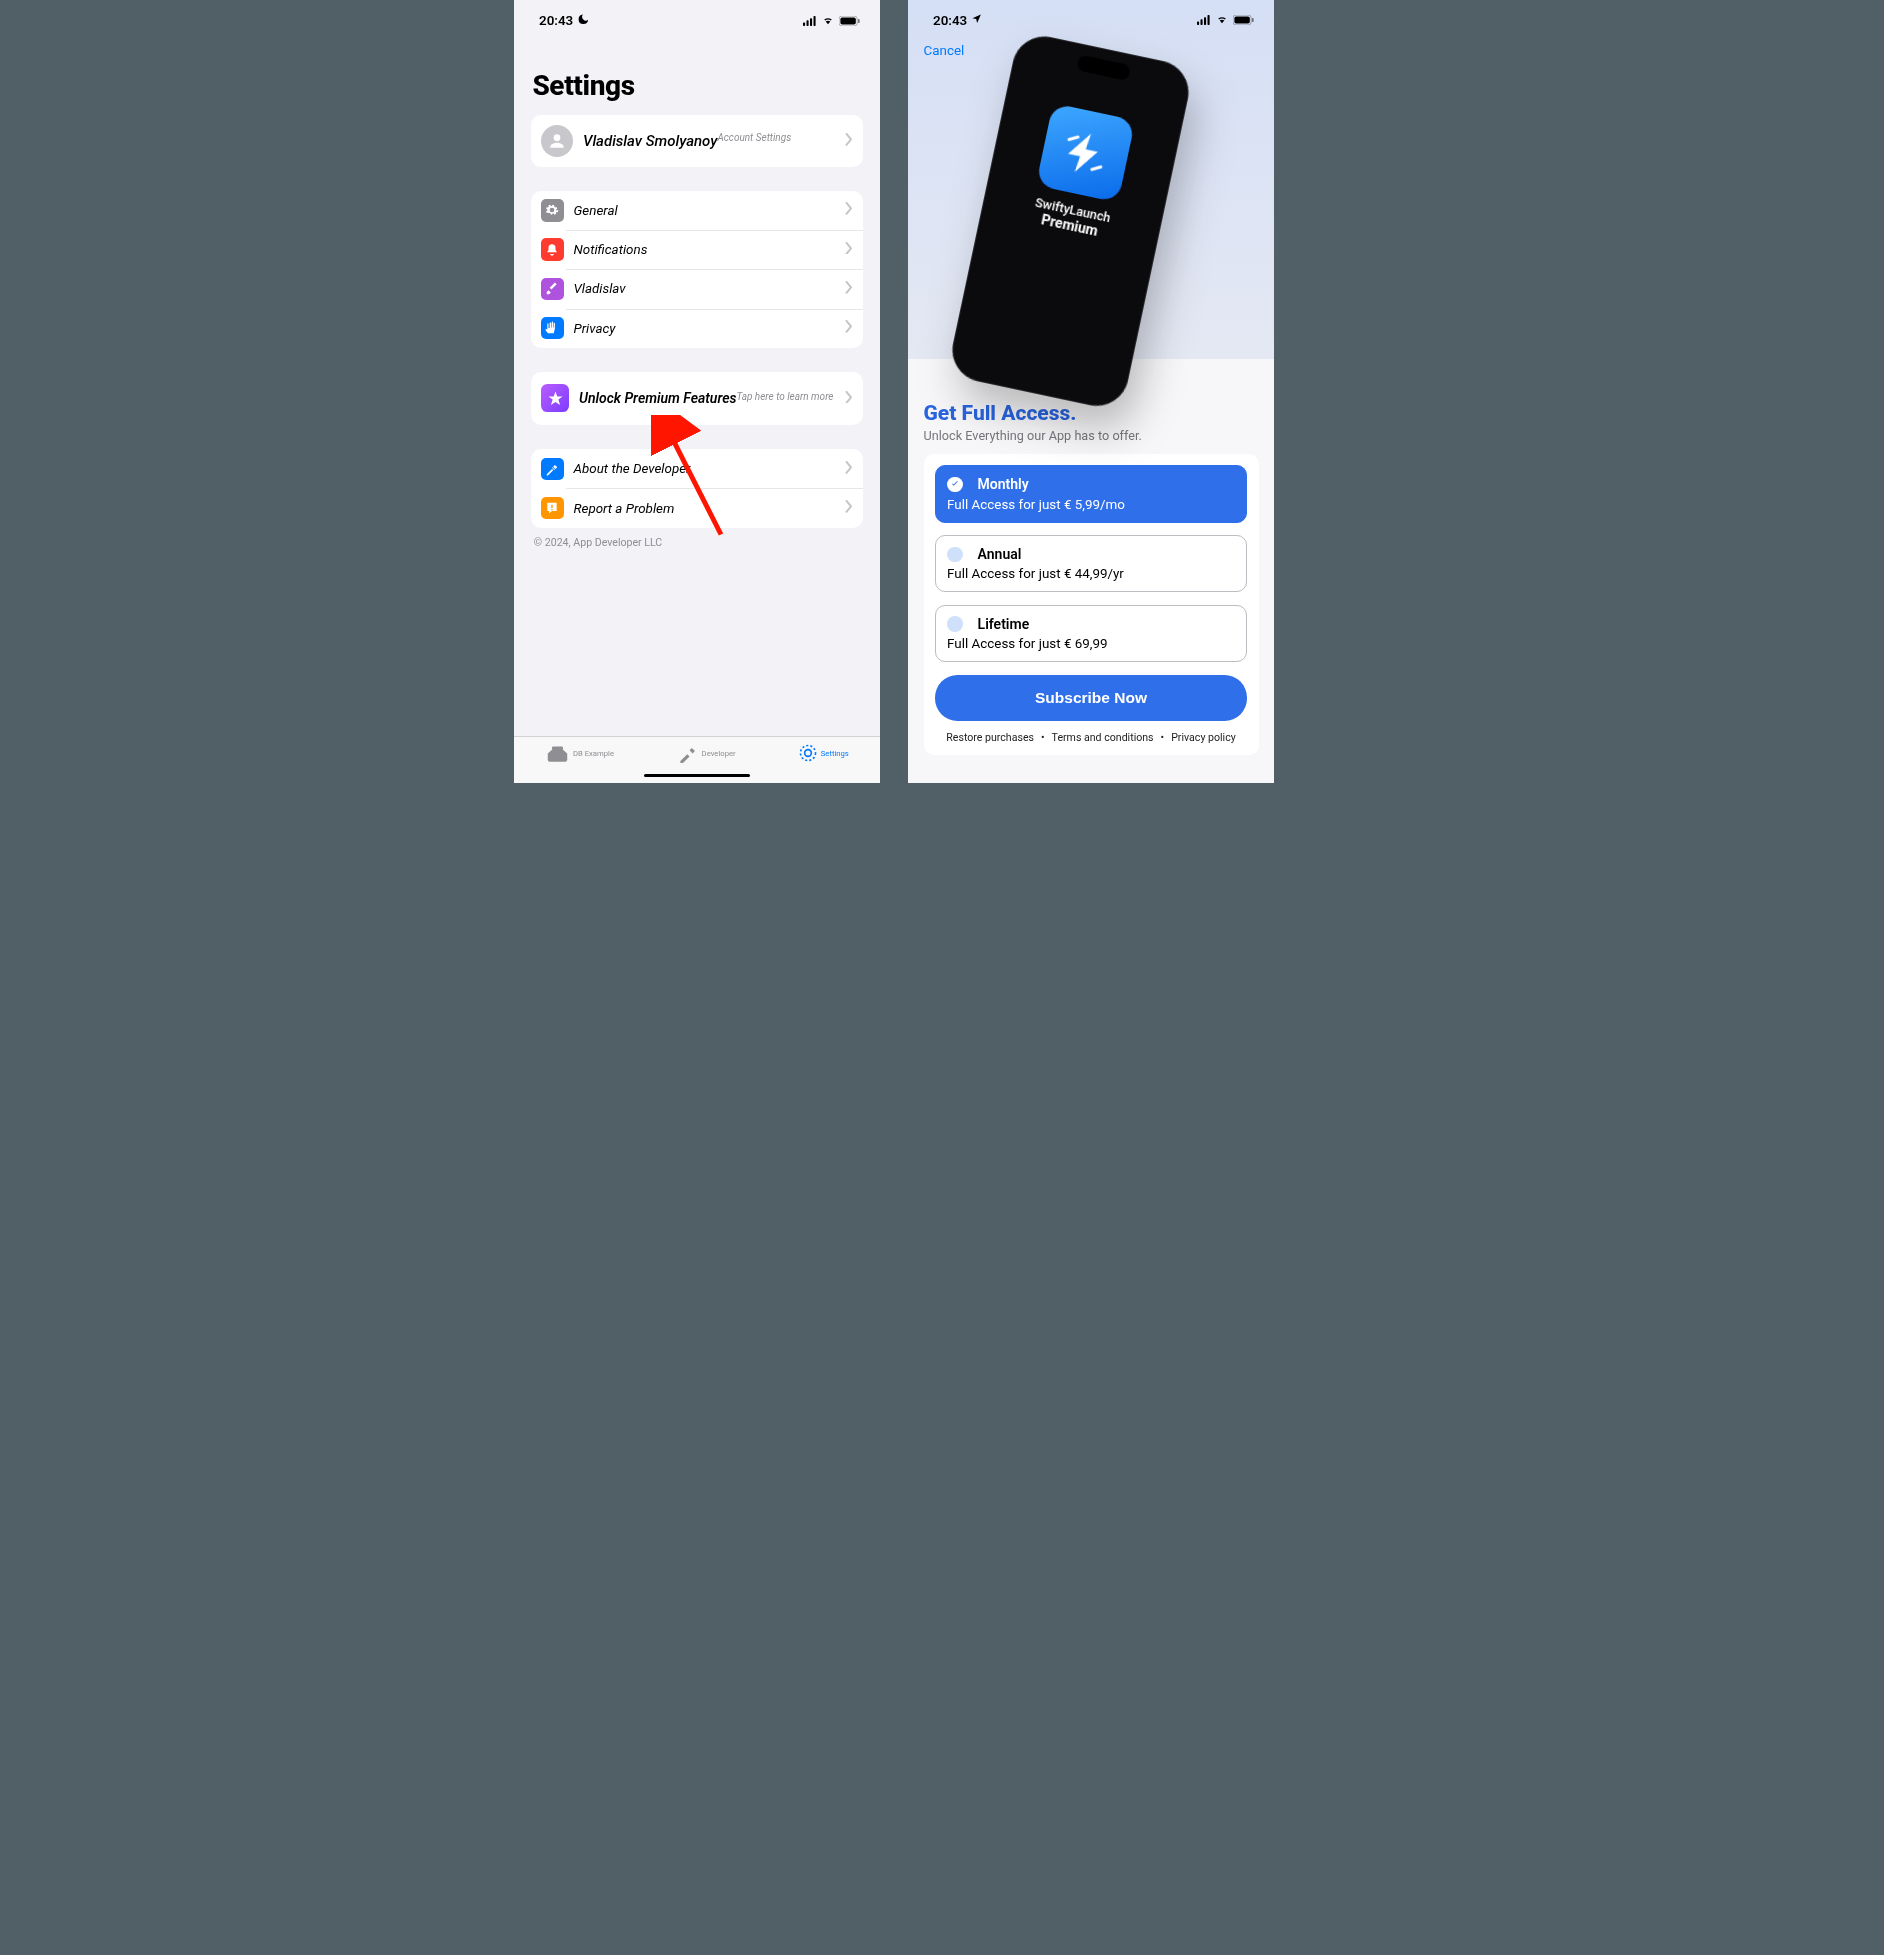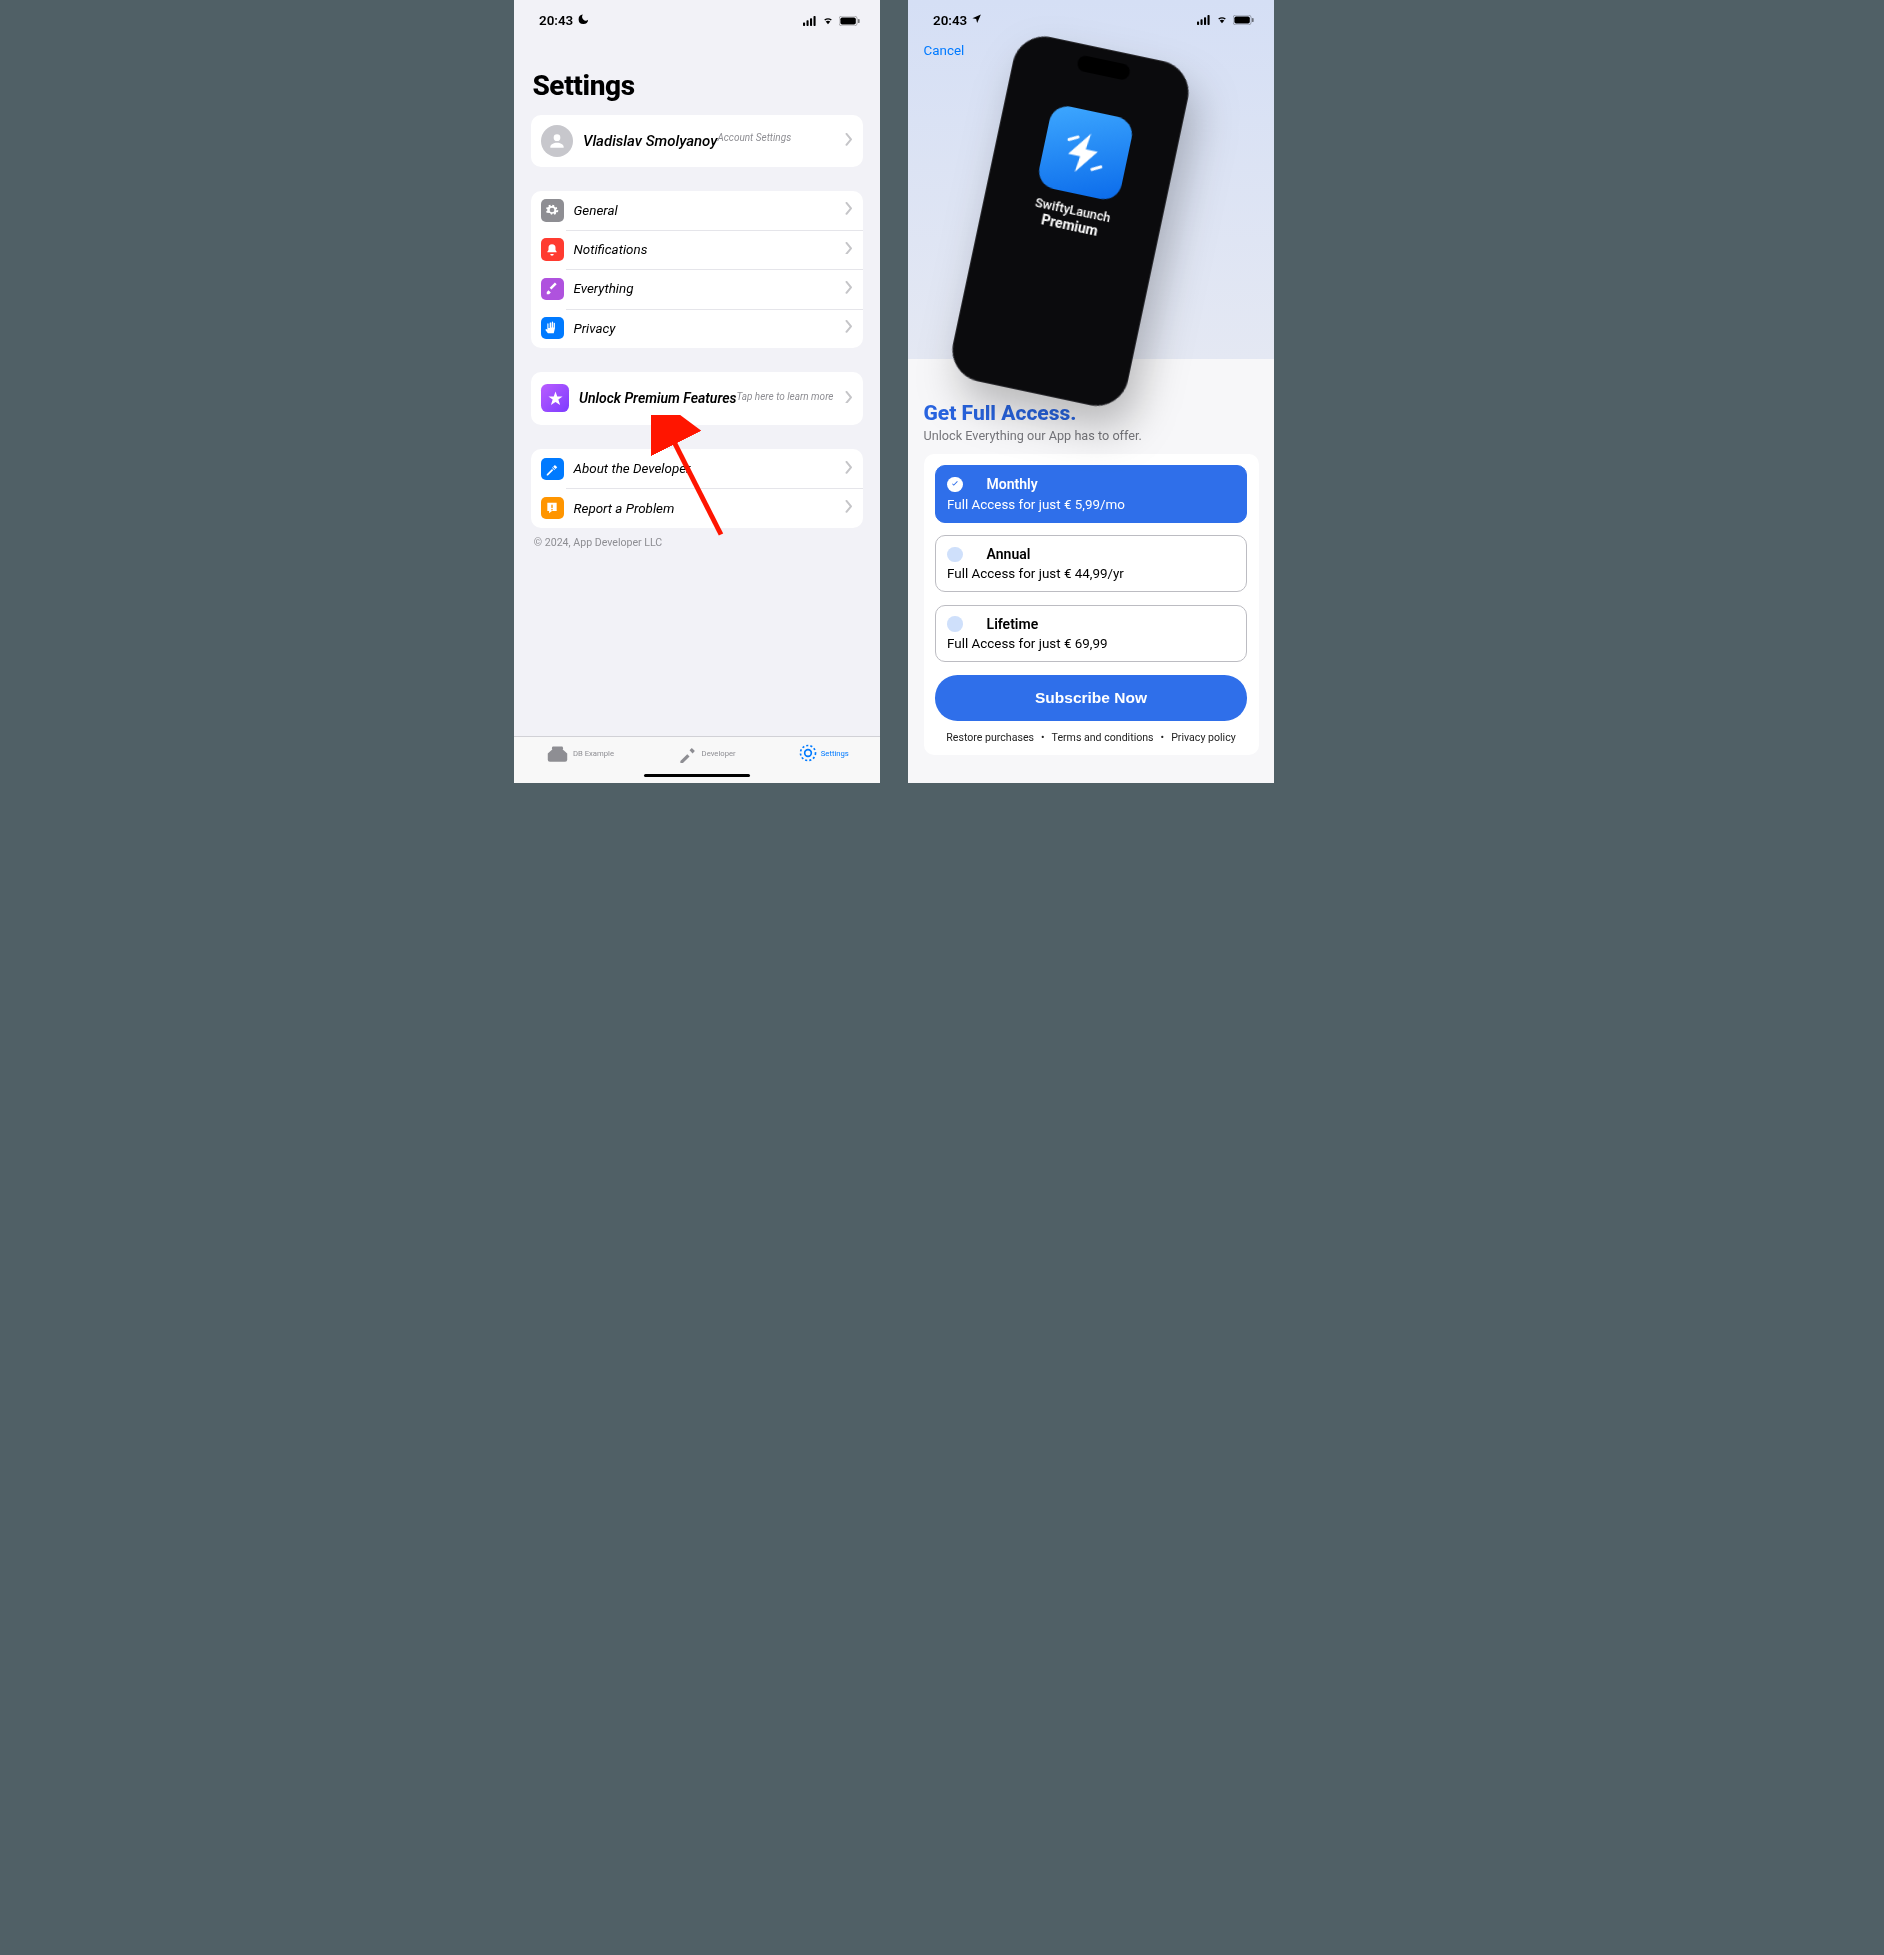--- a/index.html
+++ b/index.html
@@ -115,21 +115,21 @@
   .paywall-title { font-size: 21px; font-weight: 800; color: #2864e0; margin-top: 42px; }
   .paywall-sub { font-size: 12.7px; color: #76767b; margin-top: 2.8px; margin-bottom: 11.3px; }
 
   .plans { background: #fff; border-radius: 10px; padding: 11.3px; }
   .plan {
     border: 1.1px solid #bcbcc2; border-radius: 10px; padding: 10px 11.3px; margin-bottom: 12.7px;
     display: flex; flex-direction: column; gap: 4.2px;
   }
   .plan:last-of-type { margin-bottom: 15.5px; }
   .plan.selected { background: #2f6fea; border-color: #2f6fea; }
-  .plan-head { display: flex; align-items: center; gap: 24px; }
+  .plan-head { display: flex; align-items: center; gap: 15px; }
   .plan-radio {
     width: 15.5px; height: 15.5px; border-radius: 50%; background: #cfe0fb;
     display: flex; align-items: center; justify-content: center;
   }
   .plan.selected .plan-radio { background: #fff; }
   .plan-name { font-size: 14px; font-weight: 600; color: #000; }
   .plan.selected .plan-name { color: #fff; }
   .plan-desc { font-size: 13.4px; color: #000; }
   .plan.selected .plan-desc { color: #fff; }
 
@@ -234,21 +234,21 @@
                 <path fill="none" stroke="#c5c5c8" stroke-width="2.2" stroke-linecap="round" stroke-linejoin="round" d="M1 1l5 6-5 6"></path>
               </svg></span>
         </div>
         <div class="row">
           <div class="icon-wrap ic-purple">
               <svg width="14" height="14" viewBox="0 0 24 24">
                 <path fill="#fff" d="M20 4l-9 9-3-3 9-9 3 3zM6 14l4 4-3 3H3v-4l3-3z"></path>
               </svg>
             </div>
           <div class="row-text">
-              <span class="row-label">Everything</span>
+              <span class="row-label">Vladislav</span>
             </div>
           <span class="chevron"><svg width="8.4" height="12.7" viewBox="0 0 8 14">
                 <path fill="none" stroke="#c5c5c8" stroke-width="2.2" stroke-linecap="round" stroke-linejoin="round" d="M1 1l5 6-5 6"></path>
               </svg></span>
         </div>
         <div class="row">
           <div class="icon-wrap ic-blue">
               <svg width="14" height="14" viewBox="0 0 24 24">
                 <path fill="#fff" d="M8 3v9H6V5a1 1 0 0 0-2 0v10l-1-1a1.5 1.5 0 0 0-2 2l4 5h10l2-8V4a1 1 0 0 0-2 0v7h-1V2a1 1 0 0 0-2 0v9h-1V3a1 1 0 0 0-2 0v9H9V3a1 1 0 0 0-1 0z"></path>
               </svg>

